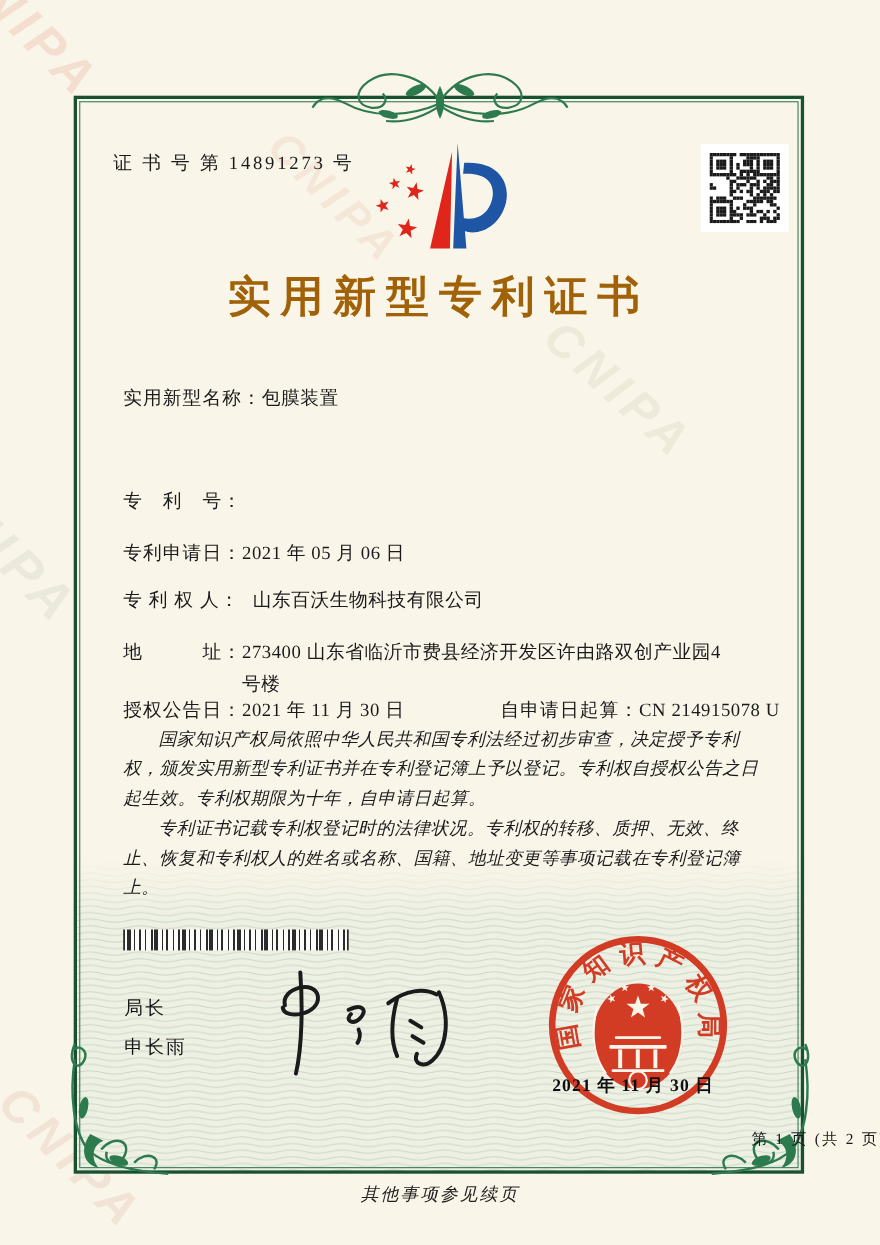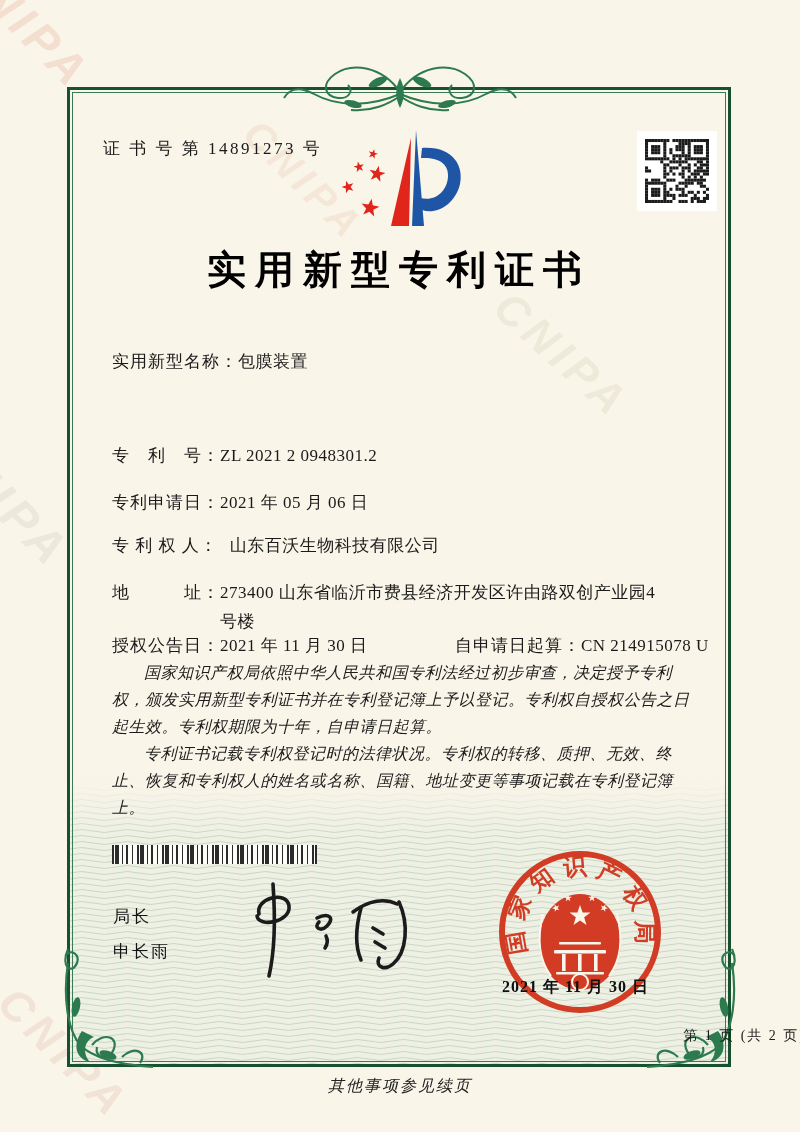--- a/index.html
+++ b/index.html
@@ -7,21 +7,21 @@
         font-family:"Liberation Serif",serif;color:#1a1a1a;}
   .wm{position:absolute;font-family:"Liberation Sans",sans-serif;font-weight:bold;
       font-style:italic;letter-spacing:6px;pointer-events:none;white-space:nowrap;}
   .frame{position:absolute;left:67px;top:87px;width:664px;height:980px;
          border:3px solid #17512f;box-sizing:border-box;}
   .frame-inner{position:absolute;left:2px;top:2px;right:2px;bottom:2px;
                border:1px solid #3a7b55;}
   .abs{position:absolute;}
   .certnum{left:103px;top:137px;font-size:17px;letter-spacing:2.5px;}
   .title{left:67px;top:243px;width:664px;text-align:center;font-size:39px;
-         font-weight:bold;letter-spacing:9px;color:#000000;}
+         font-weight:bold;letter-spacing:9px;color:#a16207;}
   .row{left:112px;display:flex;align-items:flex-start;font-size:17px;line-height:29px;}
   .row .lbl{white-space:nowrap;letter-spacing:1px;}
   .row .val{letter-spacing:0.5px;}
   .val-wrap{width:440px;}
   .bodytext{left:112px;top:659px;width:584px;font-size:16px;line-height:27px;
             font-style:italic;color:#1c1c1c;letter-spacing:0.5px;}
   .bodytext p{margin:0;text-indent:2em;}
   .barcode{left:112px;top:845px;width:205px;height:19px;
      background:repeating-linear-gradient(90deg,#2b2b2b 0 2px,#fcfcf8 2px 3px,
        #2b2b2b 3px 7px,#fcfcf8 7px 10px,#2b2b2b 10px 11px,#fcfcf8 11px 14px,
@@ -380,21 +380,20 @@
   </div>
 
   <div class="abs title">实用新型专利证书</div>
 
   <div class="abs row" style="top:347px;justify-content:center;">
     <span class="lbl">实用新型名称：</span>
     <span class="val">包膜装置</span>
   </div>
   <div class="abs row" style="top:441px;">
     <span class="lbl">专　利　号：</span>
-    <span class="val">ZL 2021 2 0948301.2</span>
   </div>
   <div class="abs row" style="top:488px;">
     <span class="lbl">专利申请日：</span>
     <span class="val">2021 年 05 月 06 日</span>
   </div>
   <div class="abs row" style="top:531px;gap:12px;">
     <span class="lbl">专 利 权 人：</span>
     <span class="val">山东百沃生物科技有限公司</span>
   </div>
   <div class="abs row" style="top:578px;">

